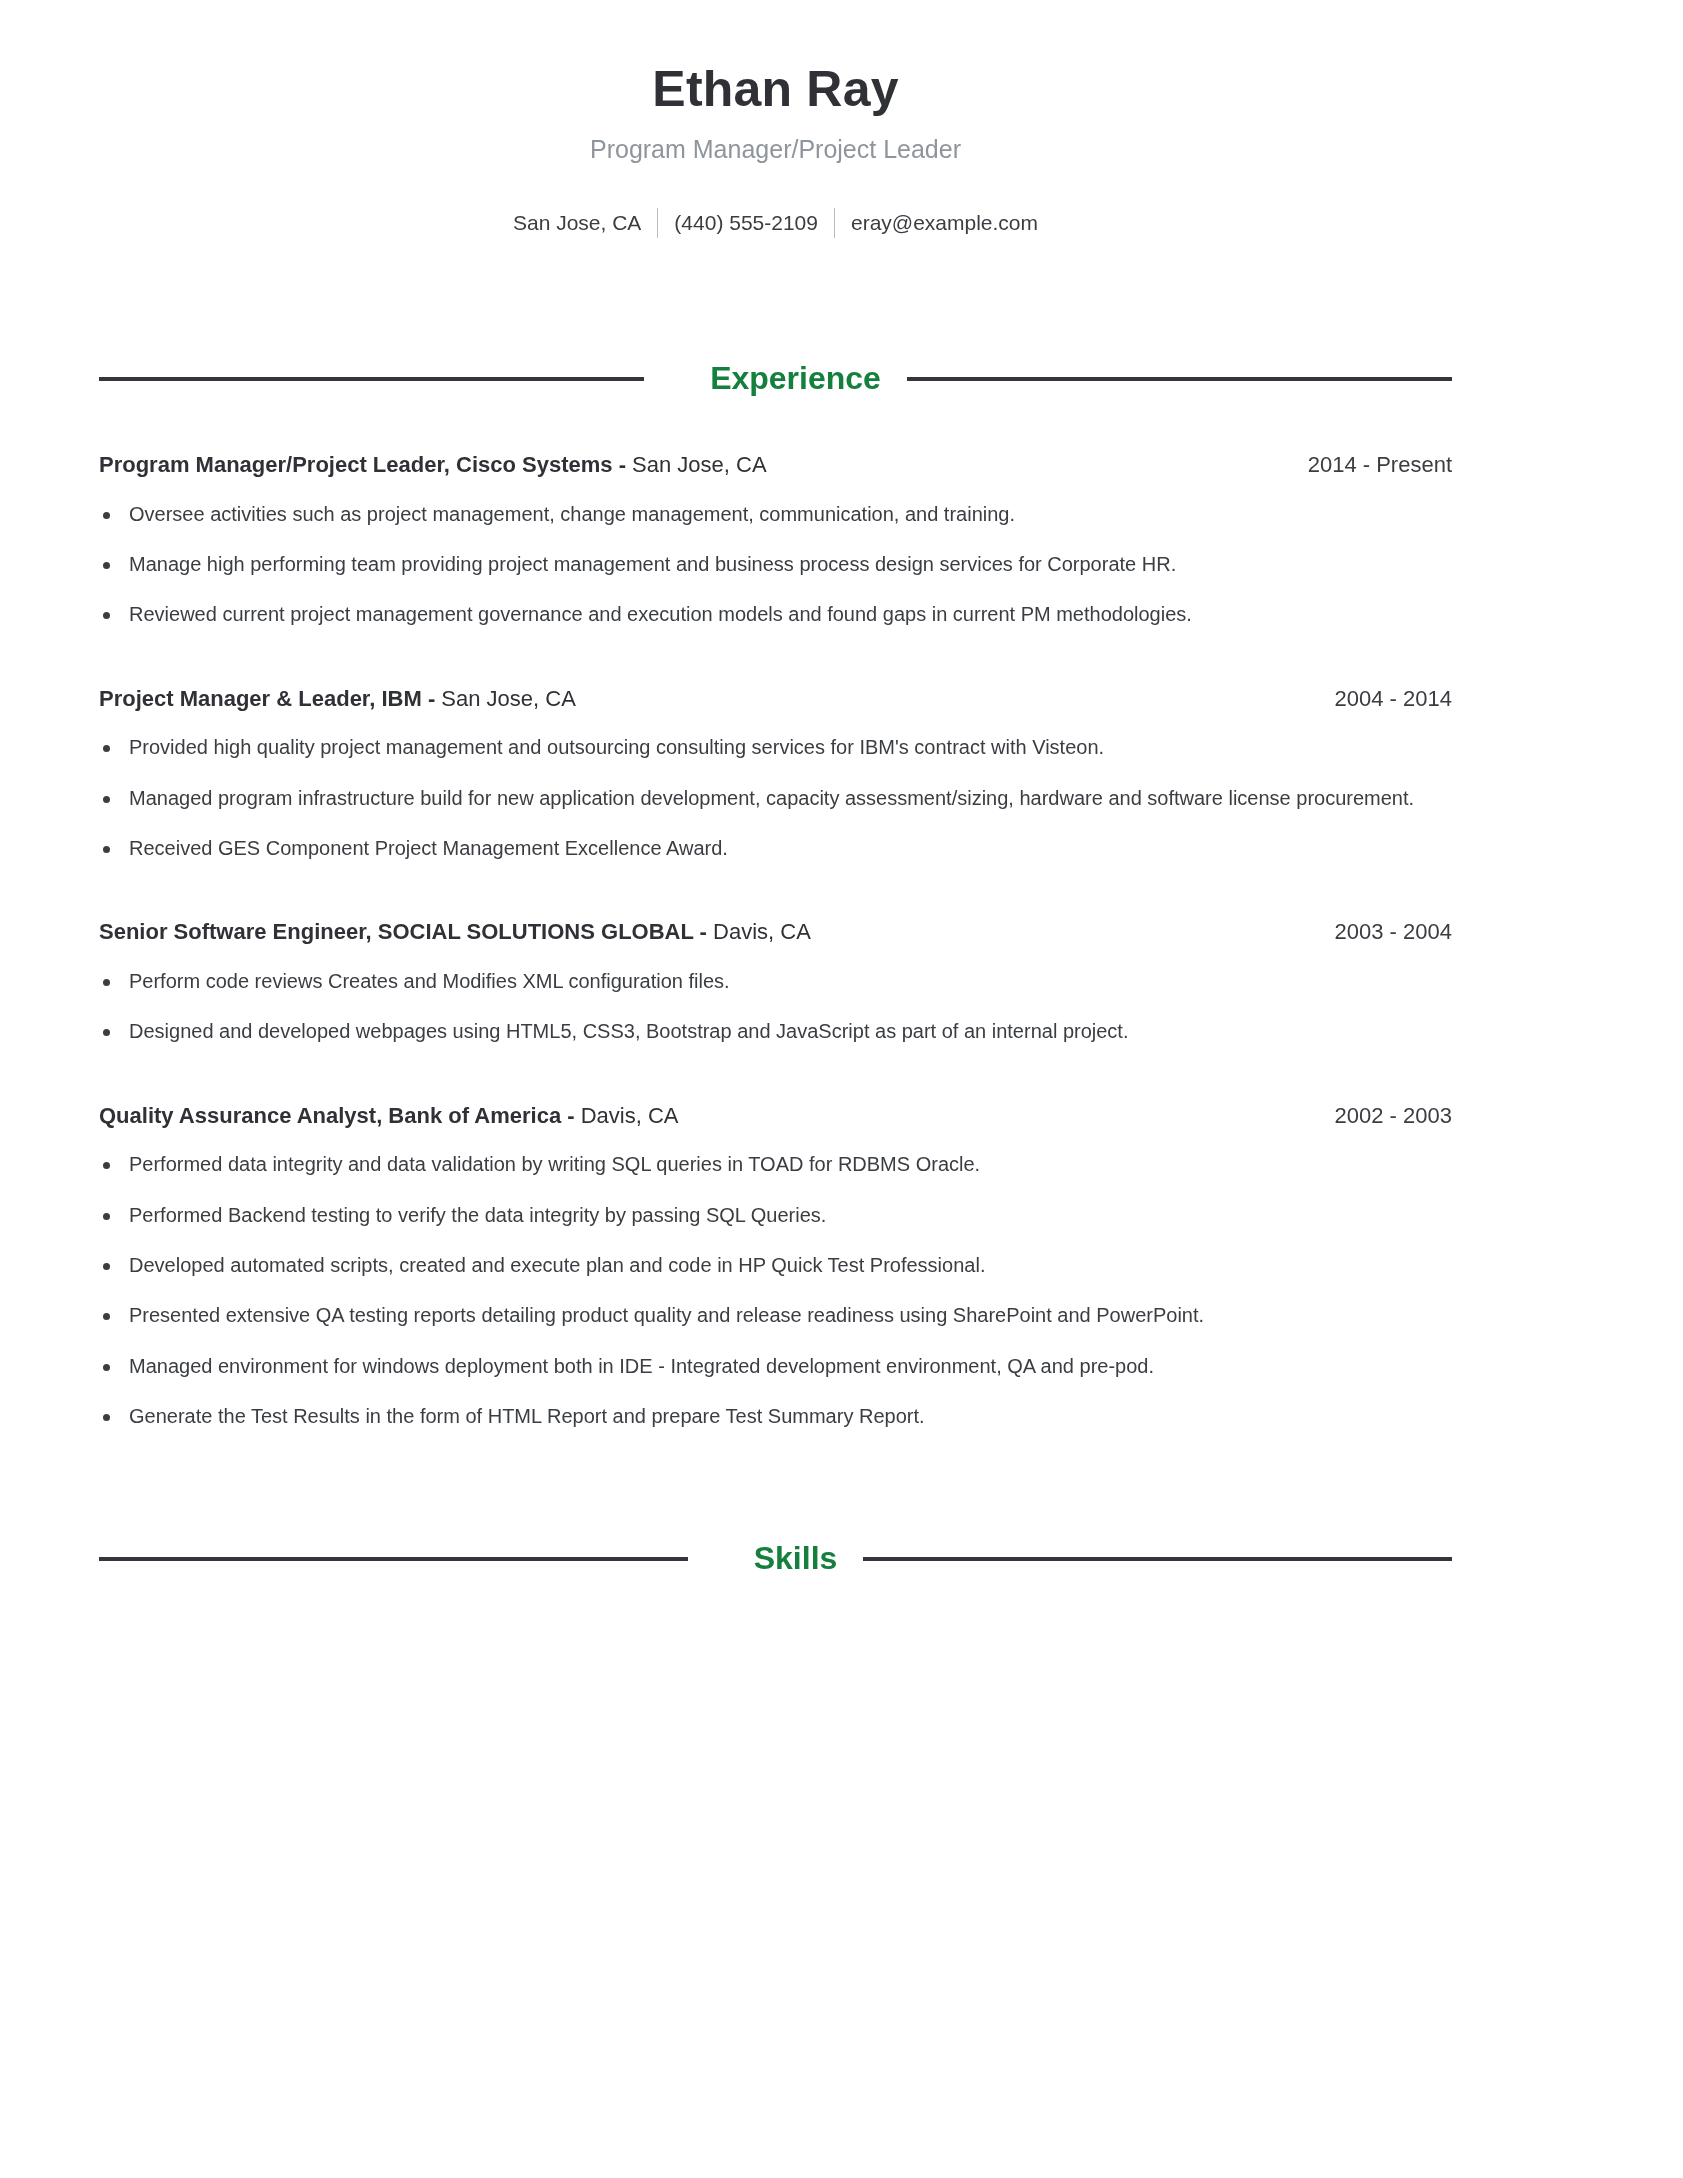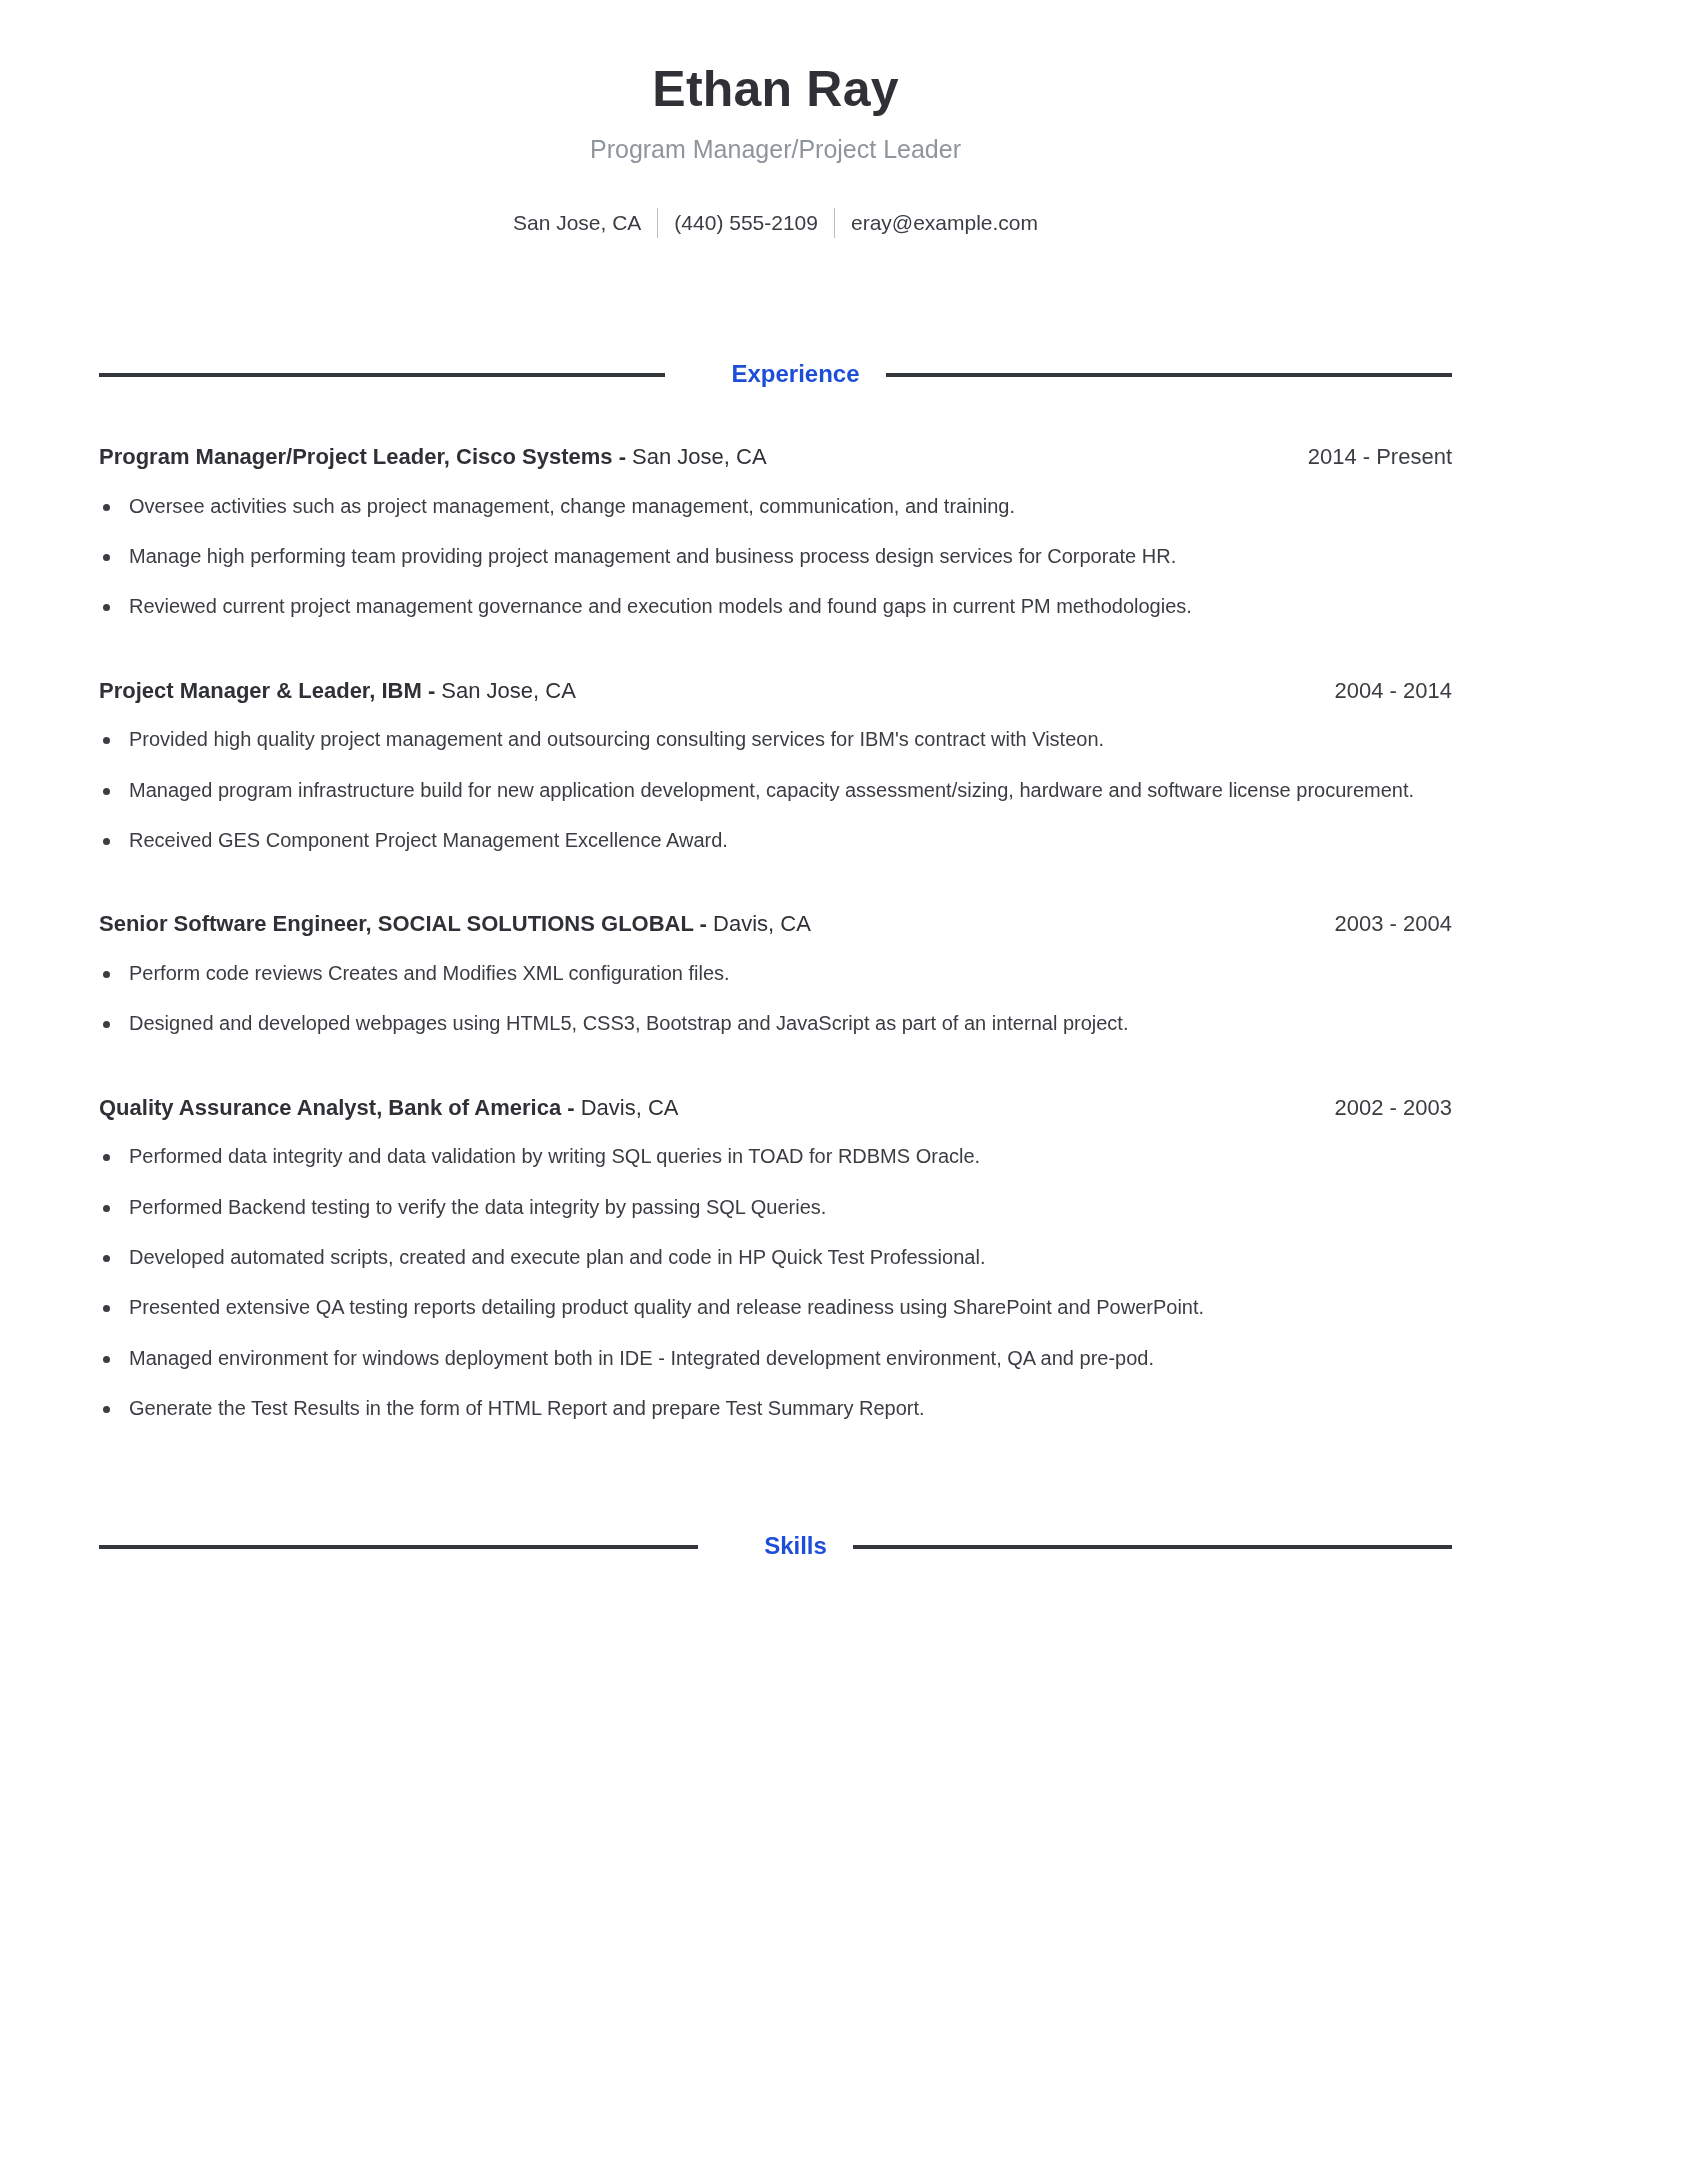--- a/index.html
+++ b/index.html
@@ -72,23 +72,23 @@
     display: flex;
     align-items: center;
     gap: 26px;
   }
   .rule {
     flex: 1 1 auto;
     height: 4px;
     background: #33363b;
   }
   .section-title {
-    font-size: 24px;
-    font-weight: bold;
-    color: #1d4ed8;
+    font-size: 32px;
+    font-weight: bold;
+    color: #15803d;
     white-space: nowrap;
     line-height: 1;
     padding-bottom: 2px;
     margin-left: 40px;
   }
 
   
   #experience-section { margin-top: 124px; }
   .job {
     margin-top: 55px;

